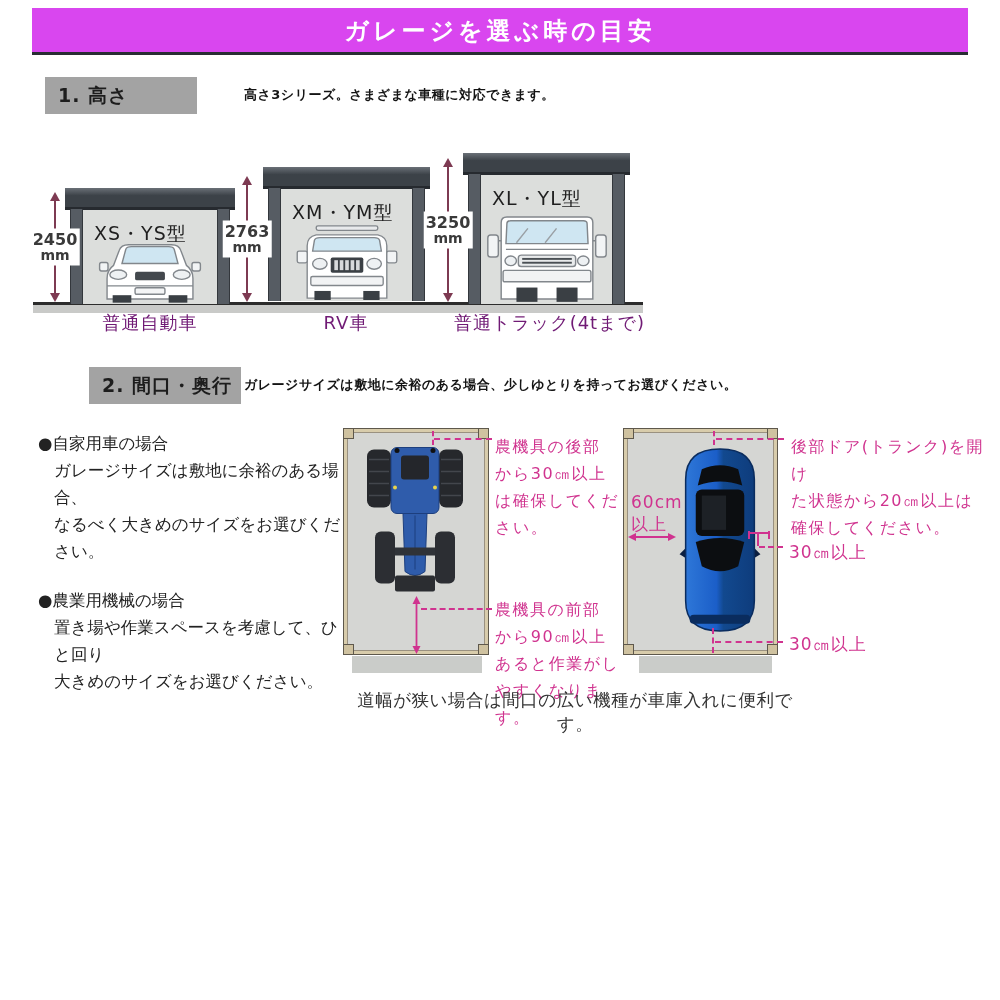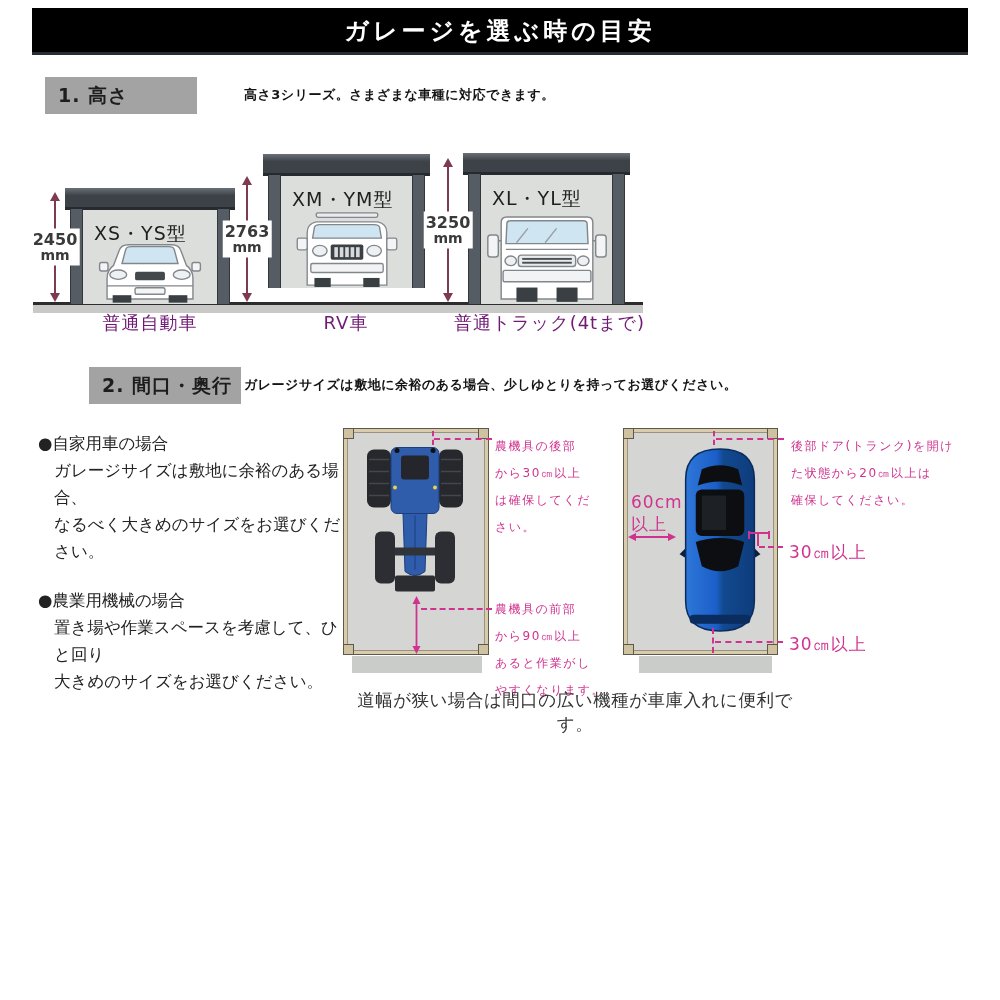--- a/index.html
+++ b/index.html
@@ -1,20 +1,20 @@
 <!DOCTYPE html>
 <html><head>
 <meta charset="utf-8">
 <style>
   html,body{margin:0;padding:0;background:#fff;}
   body{font-family:"DejaVu Sans","Liberation Sans",sans-serif;}
   .canvas{position:relative;width:1000px;height:1000px;background:#fff;overflow:hidden;}
 
   
-  .titlebar{position:absolute;left:32px;top:8px;width:936px;height:47px;background:#000000;
+  .titlebar{position:absolute;left:32px;top:8px;width:936px;height:47px;background:#d946ef;
     border-bottom:3px solid #282d33;color:#fff;font-size:24px;font-weight:bold;text-align:center;
     line-height:47px;letter-spacing:4px;box-sizing:border-box;}
 
   
   .sec-label{position:absolute;width:152px;height:37px;background:#a3a3a3;color:#1d1d1d;
     font-size:19px;font-weight:bold;line-height:37px;padding-left:13px;box-sizing:border-box;letter-spacing:1px;}
   .sec-desc{position:absolute;font-size:13px;font-weight:600;color:#141414;letter-spacing:0.5px;margin-left:28px;}
 
   
   .garage{position:absolute;}
@@ -51,21 +51,21 @@
   .plan{position:absolute;background:#d8ccab;border:1px solid #5e584c;box-sizing:border-box;}
   .plan-inner{position:absolute;left:3px;right:3px;top:3px;bottom:3px;background:#d5d6d3;border:1px solid #9a9180;}
   .corner{position:absolute;width:11px;height:11px;background:#cfc2a0;border:1px solid #5e584c;box-sizing:border-box;}
   .corner.tl{left:-1px;top:-1px}.corner.tr{right:-1px;top:-1px}
   .corner.bl{left:-1px;bottom:-1px}.corner.br{right:-1px;bottom:-1px}
   .shadowstrip{position:absolute;background:#caccc9;}
   .planveh{position:absolute;}
 
   
   .pink-text{position:absolute;color:#d0338f;}
-  .pink-text div{font-size:12px;line-height:27px;letter-spacing:1.5px;}
+  .pink-text div{font-size:16px;line-height:27px;letter-spacing:1.5px;}
   .pink-small{position:absolute;color:#d0338f;font-size:17px;line-height:22px;letter-spacing:1px;}
   .dash-h{position:absolute;height:0;border-top:2px dashed #d0338f;}
   .dash-v{position:absolute;width:0;border-left:2px dashed #d0338f;}
   .solid-h{position:absolute;height:0;border-top:2px solid #d0338f;}
   .tick{position:absolute;width:2px;height:8px;background:#d0338f;top:-3px;}
 
   .footnote{position:absolute;font-size:17.5px;color:#333;text-align:center;letter-spacing:0.5px;}
 </style>
 </head>
 <body>
@@ -104,21 +104,21 @@
     </div>
   </div>
   <div class="varrow" style="left:54px;top:200px;height:94px;">
     <div class="dim">
       <span class="v">2450</span>
       <span class="u">mm</span>
     </div>
   </div>
   <div class="caption" style="left:70px;top:311px;width:160px;">普通自動車</div>
 
-  <div class="garage" style="left:268px;top:154px;width:157px;height:134px;">
+  <div class="garage" style="left:268px;top:167px;width:157px;height:134px;">
     <div class="roller"></div>
     <div class="gcol l"></div>
     <div class="gcol r"></div>
     <div class="ginterior">
       <div class="gmodel">XM・YM型</div>
       <svg class="gveh" width="114" height="76" viewBox="0 0 120 84">
         <g stroke="#82878c" fill="#ffffff" stroke-width="1.5">
           <rect x="26" y="2" width="68" height="5" rx="2" fill="#e8eaec"></rect>
           <path d="M16 82 L16 24 Q16 14 26 12 L94 12 Q104 14 104 24 L104 82 Z"></path>
           <path d="M22 30 L24 18 Q25 15 30 15 L90 15 Q95 15 96 18 L98 30 Z" fill="#cfe6f2"></path>

